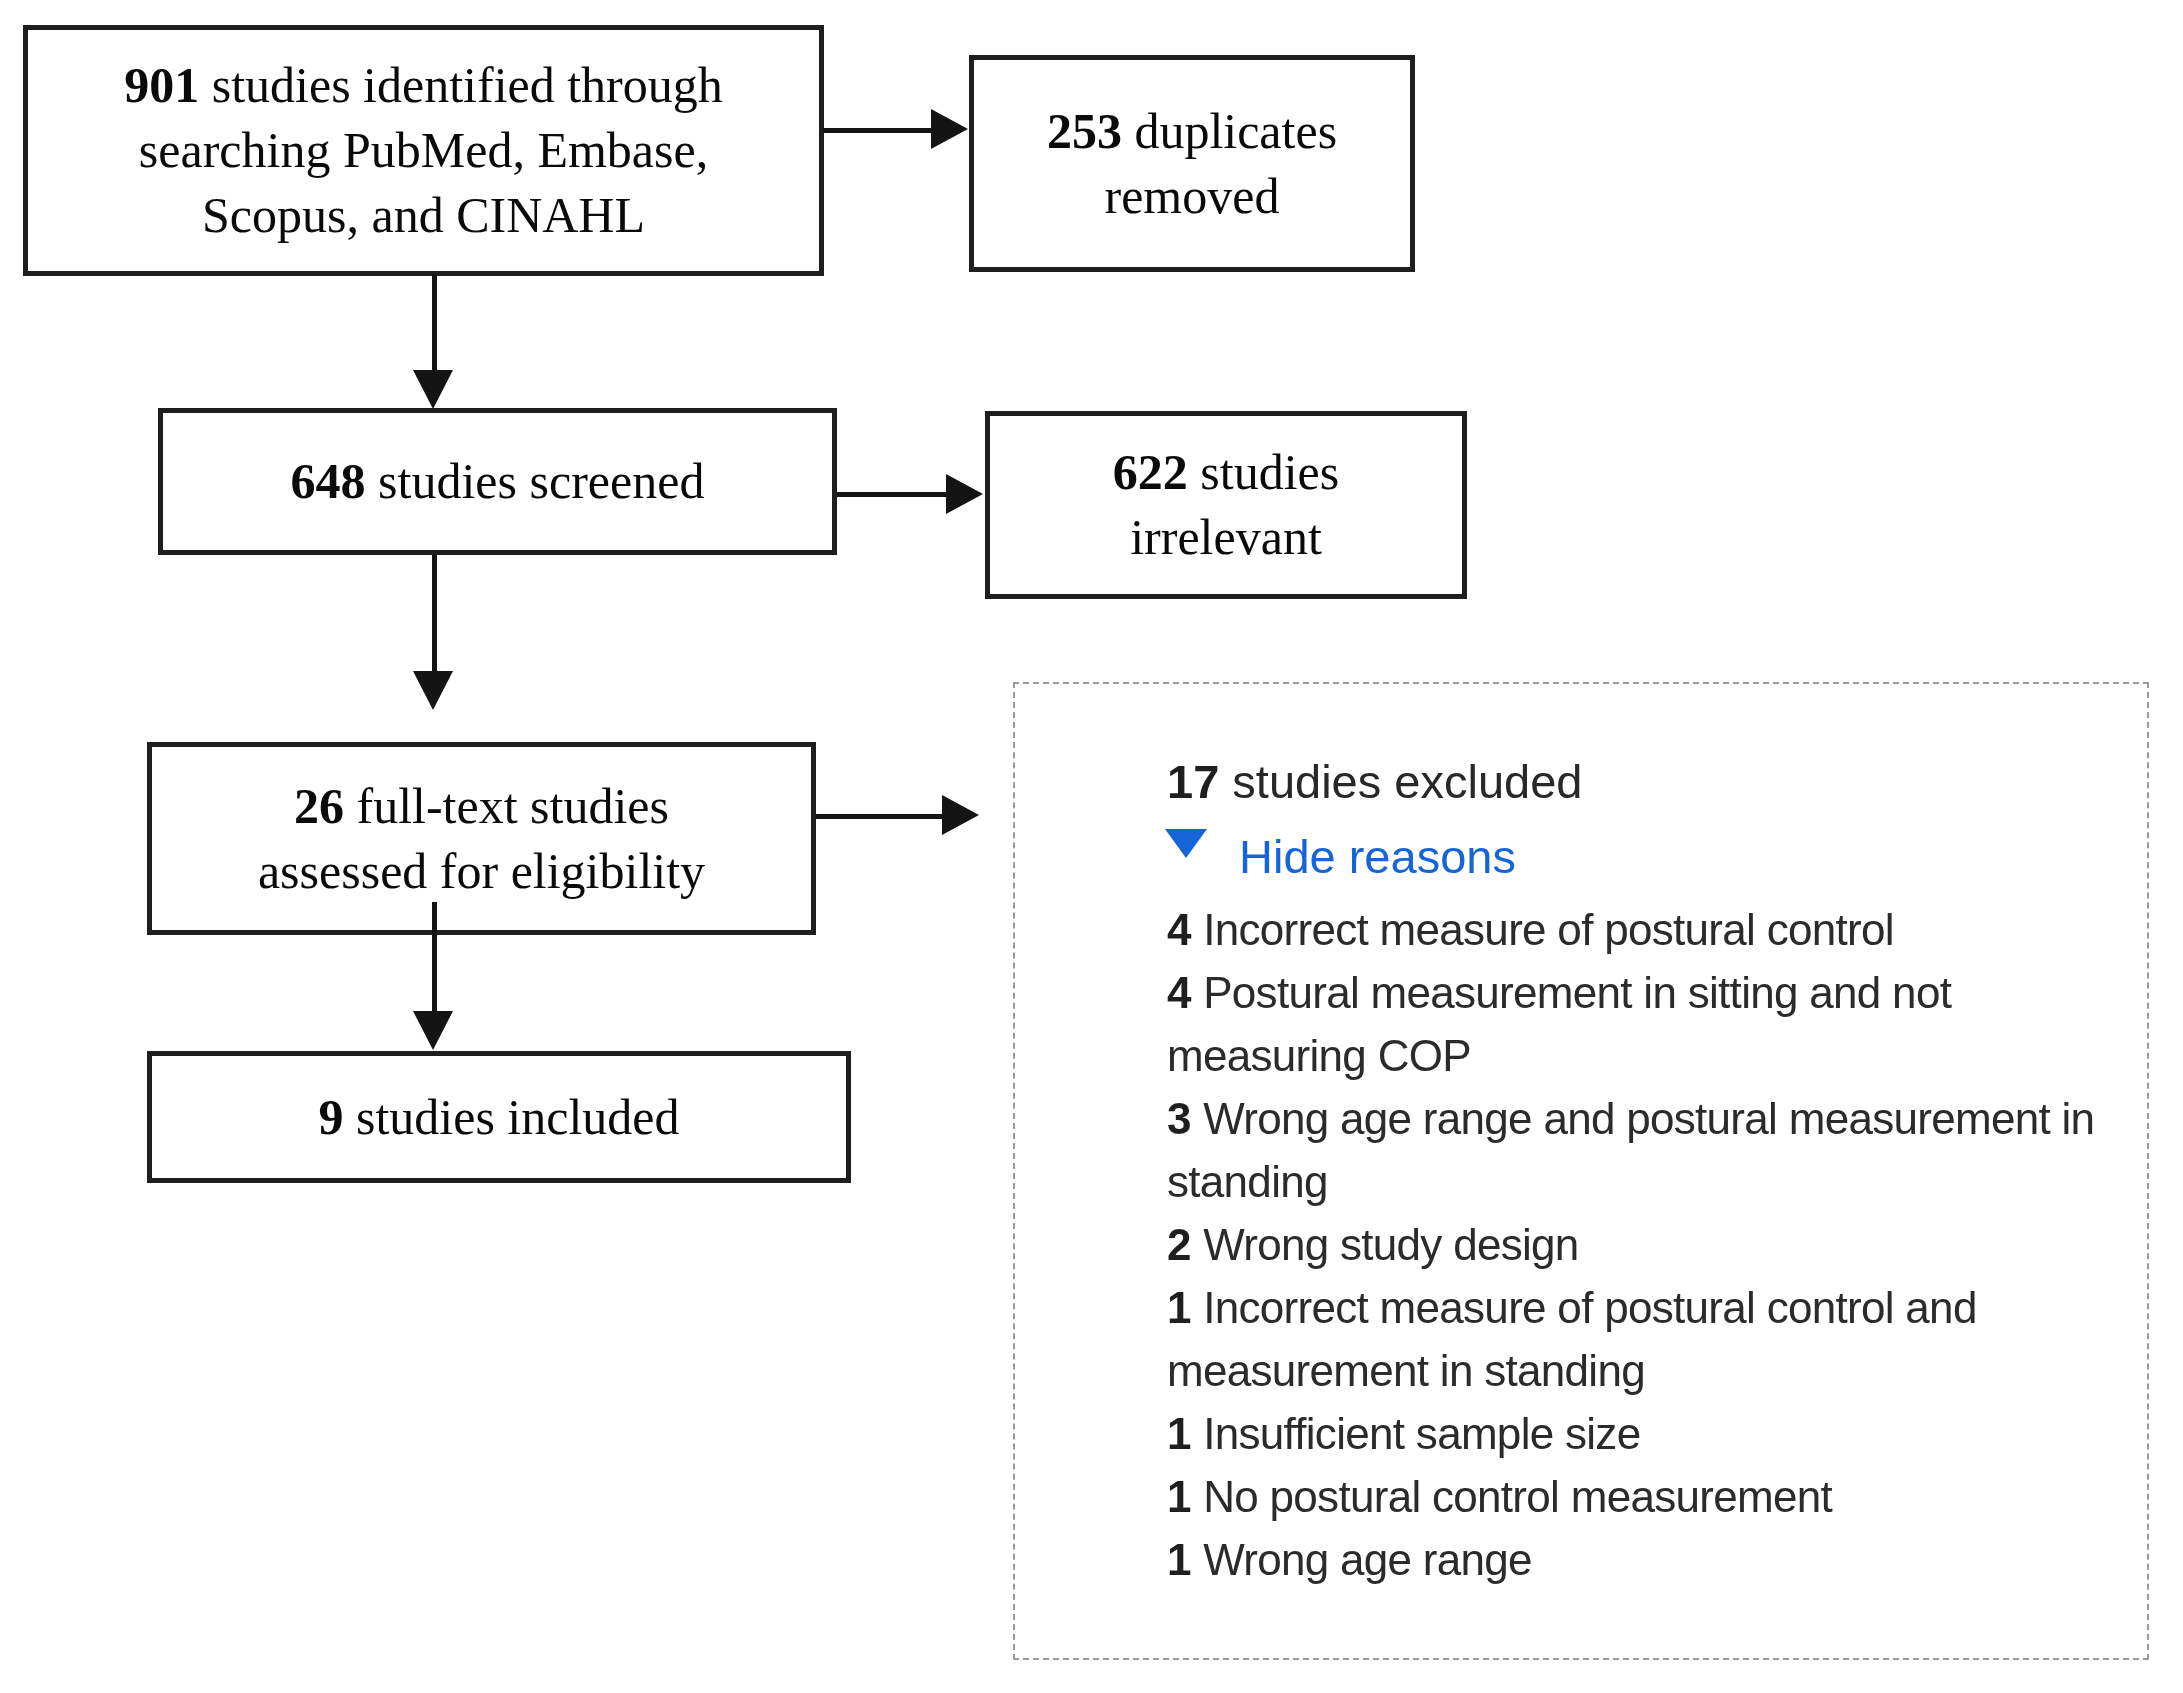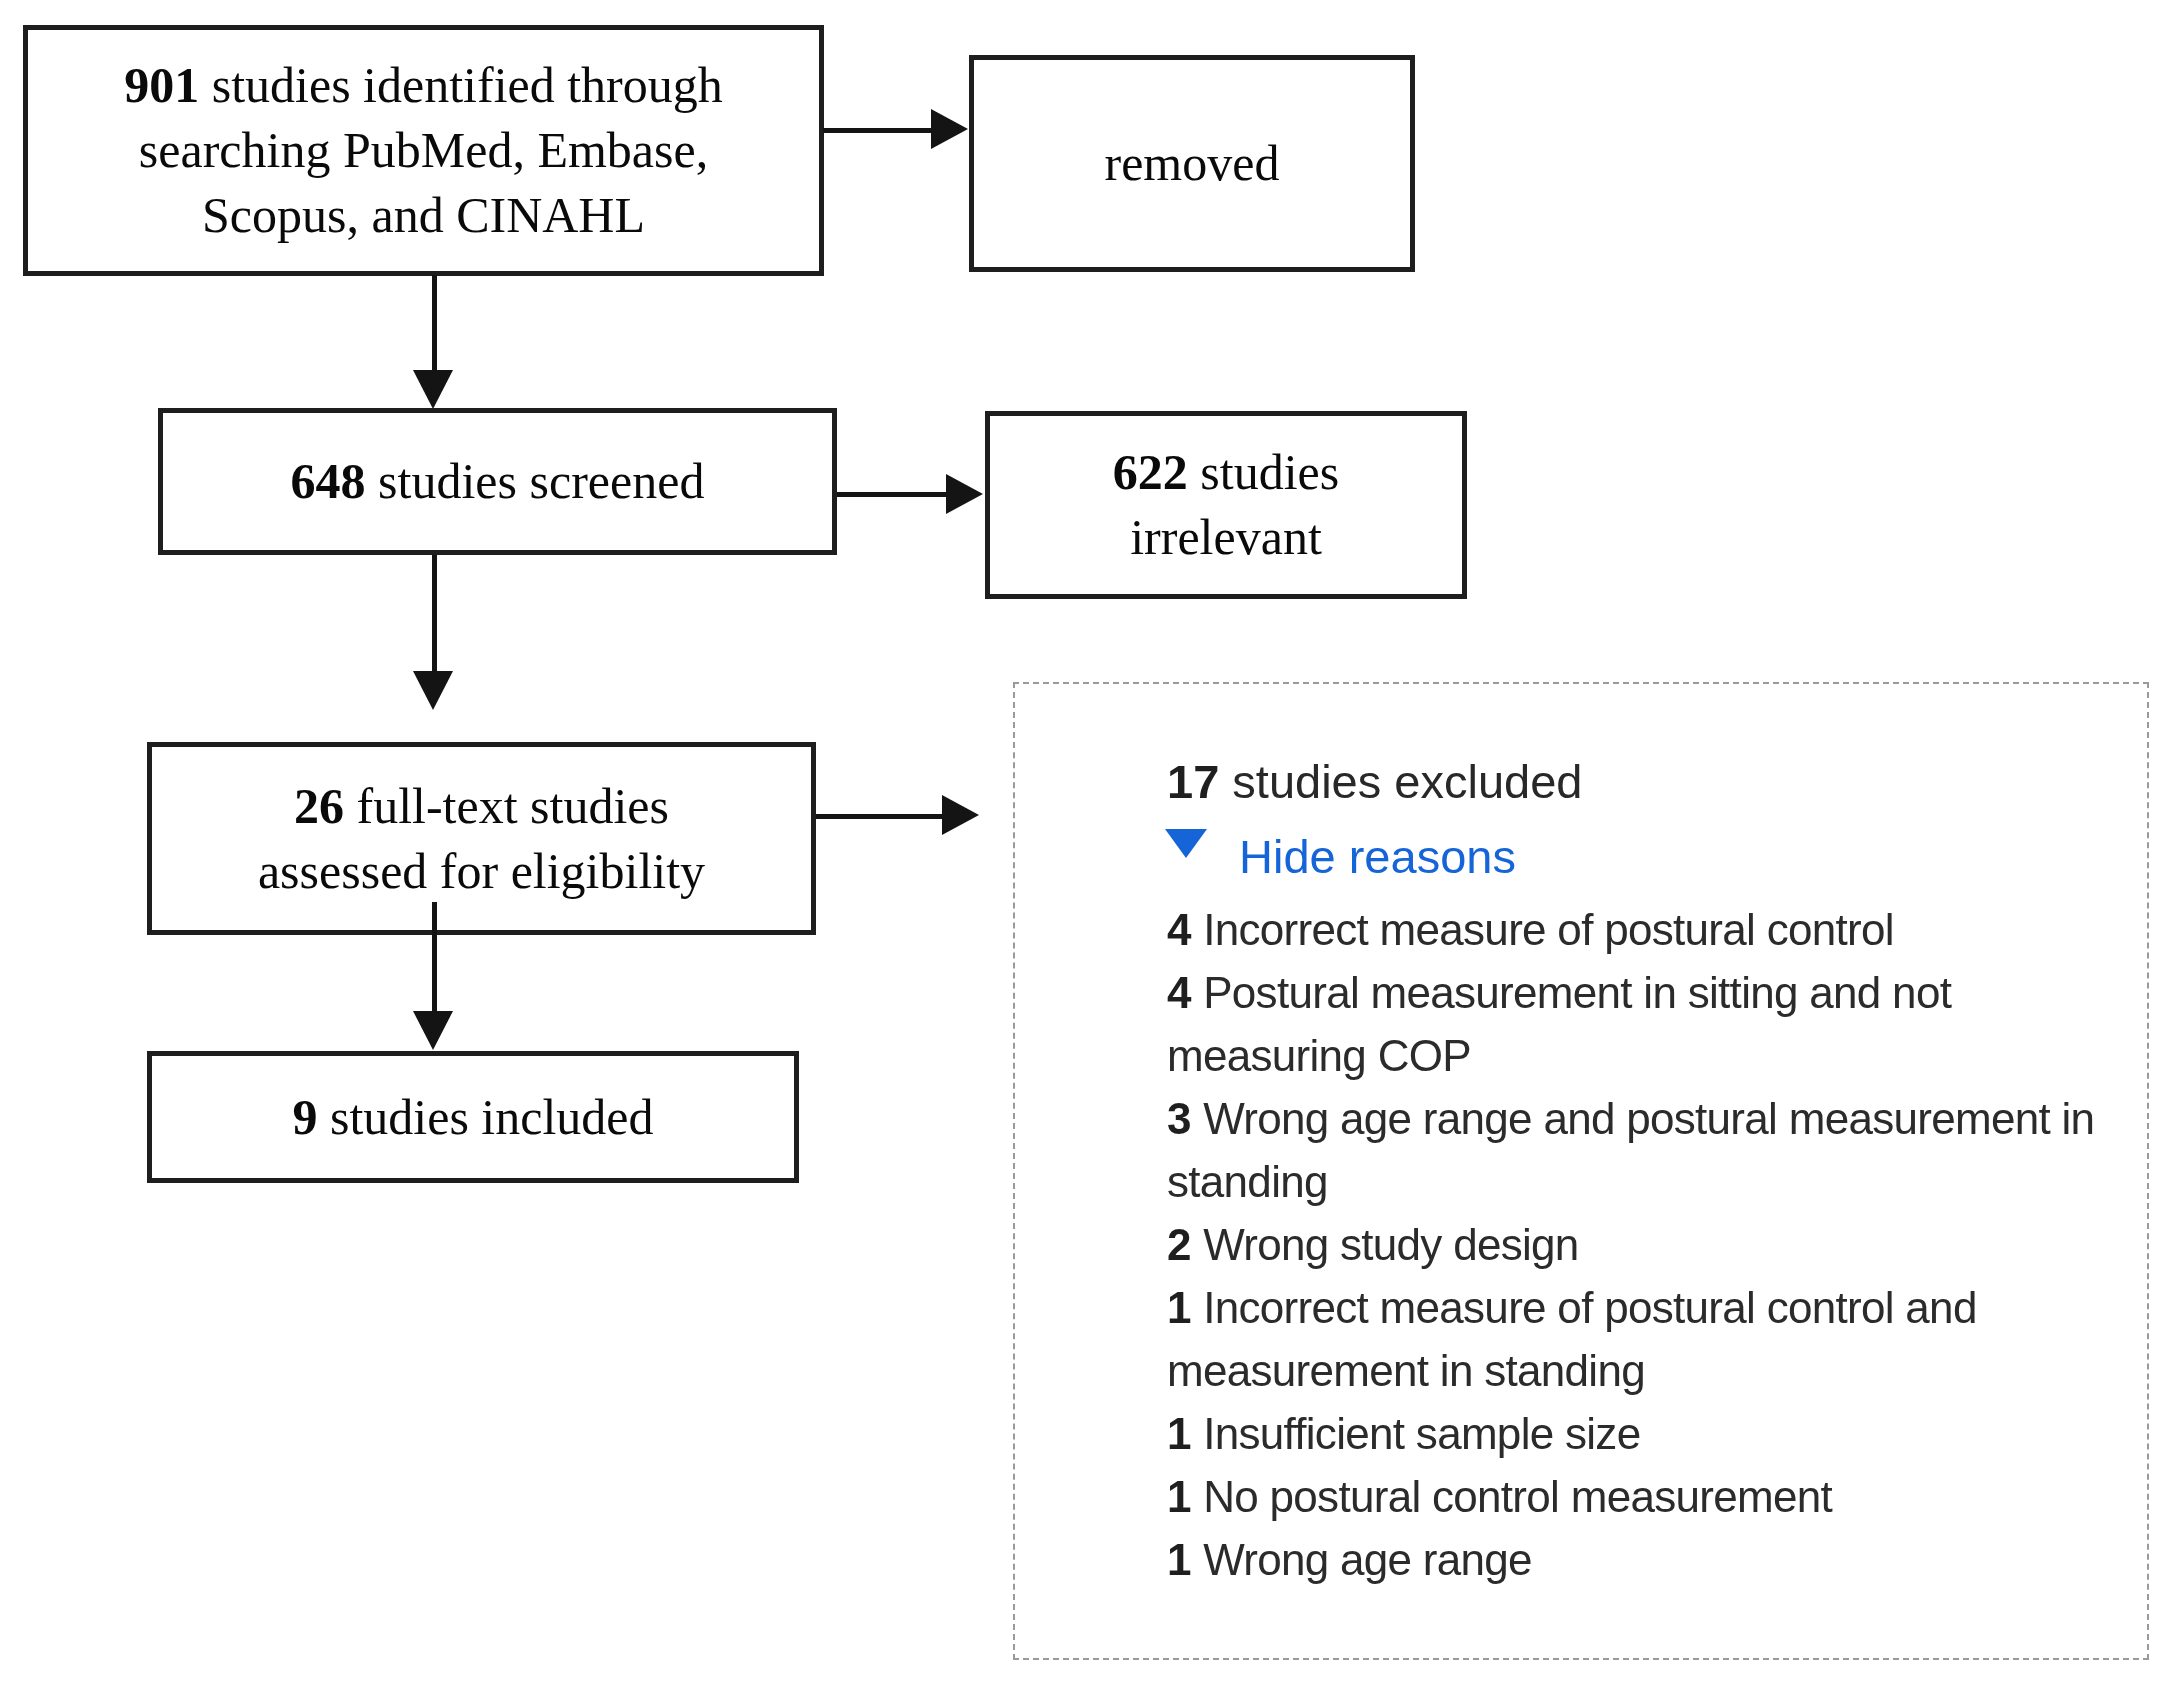--- a/index.html
+++ b/index.html
@@ -13,21 +13,21 @@
         font-family:"Liberation Serif","DejaVu Serif",serif;
         font-size:50px;line-height:65px;color:#0a0a0a;text-align:center;}
   .fbox .bline{white-space:nowrap;}
   .fbox b{font-weight:bold;}
 
   #box-901{left:23px;  top:25px;   width:801px;height:251px;}
   #box-253{left:969px;top:55px;   width:446px; height:217px;}
   #box-648{left:158px; top:408px;  width:679px; height:147px;}
   #box-622{left:985px;top:411px;  width:482px; height:188px;}
   #box-26 {left:147px; top:742px; width:669px; height:193px;}
-  #box-9  {left:147px; top:1051px; width:652px; height:132px;}
+  #box-9  {left:147px; top:1051px; width:704px; height:132px;}
 
   
   .hline{position:absolute;height:4.8px;background:#141414;}
   .vline{position:absolute;width:4.8px;background:#141414;}
   .head-right{position:absolute;width:0;height:0;
               border-top:20.7px solid transparent;border-bottom:20.7px solid transparent;
               border-left:37px solid #141414;}
   .head-down{position:absolute;width:0;height:0;
              border-left:20.7px solid transparent;border-right:20.7px solid transparent;
              border-top:39px solid #141414;}
@@ -50,20 +50,21 @@
 </head>
 <body>
 
 <div class="fbox" id="box-901">
   <div class="bline"><b>901</b><span> studies identified through</span></div>
   <div class="bline">searching PubMed, Embase,</div>
   <div class="bline">Scopus, and CINAHL</div>
 </div>
 
 <div class="fbox" id="box-253">
+  <div class="bline"><b>253</b><span> duplicates</span></div>
   <div class="bline">removed</div>
 </div>
 
 <div class="fbox" id="box-648">
   <div class="bline"><b>648</b><span> studies screened</span></div>
 </div>
 
 <div class="fbox" id="box-622">
   <div class="bline"><b>622</b><span> studies</span></div>
   <div class="bline">irrelevant</div>

